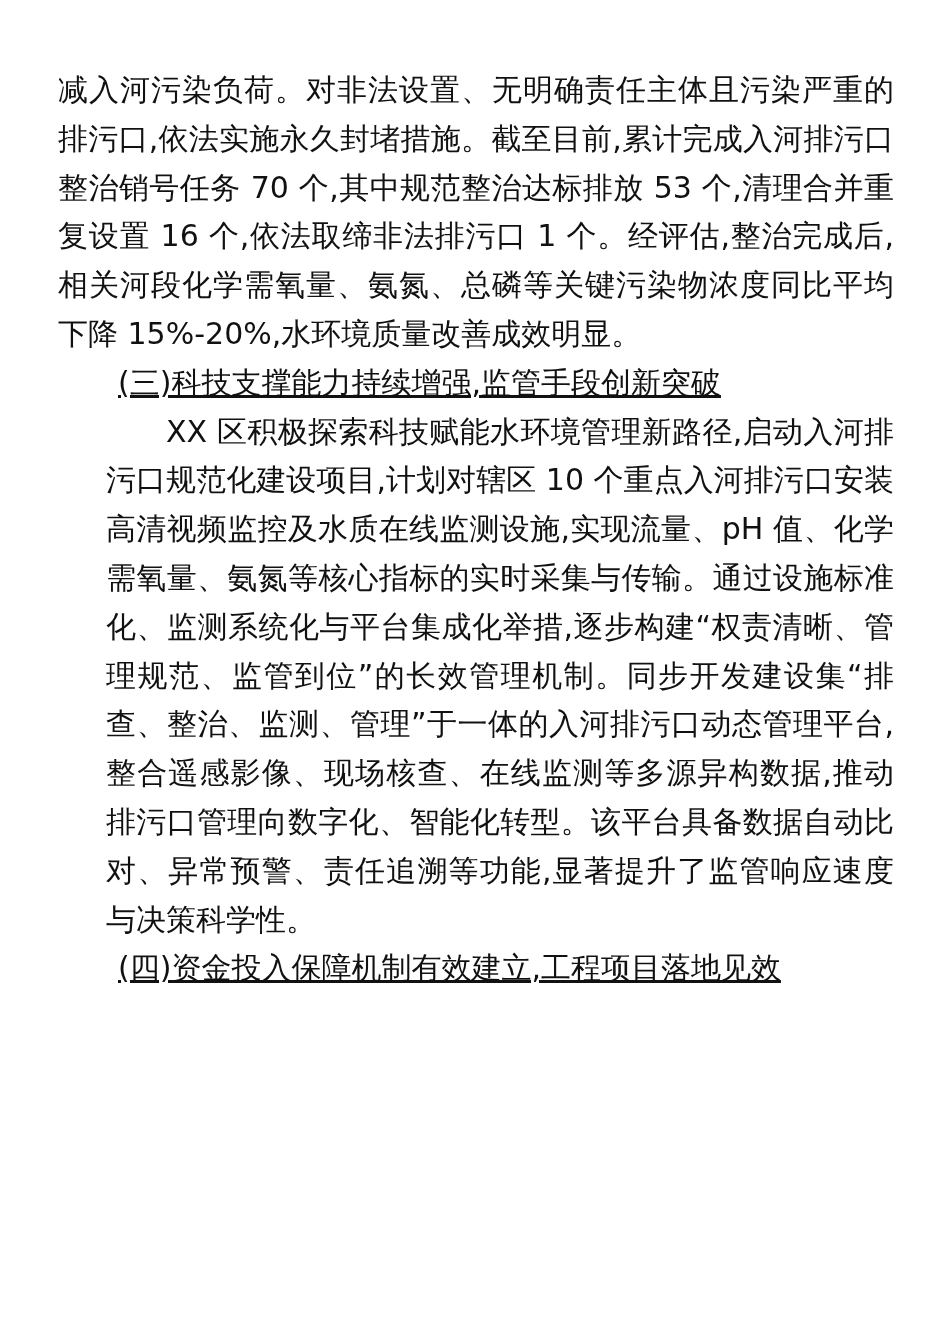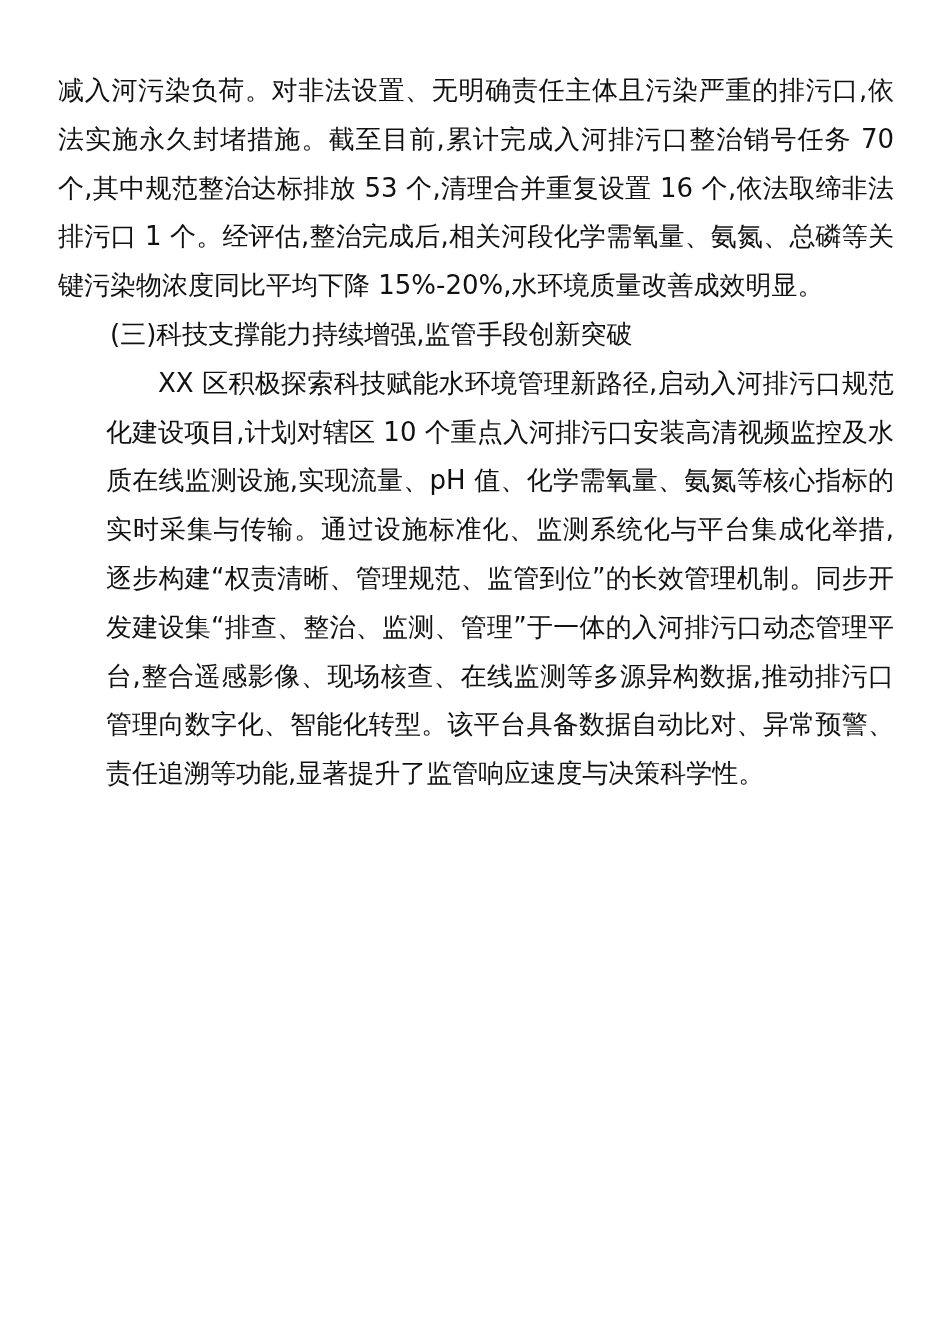--- a/index.html
+++ b/index.html
@@ -12,38 +12,40 @@
       height: 1344px;
       overflow: hidden;
       position: relative;
     }
     .page {
       position: absolute;
       left: 58px;
       top: 66px;
       width: 836px;
       font-family: "DejaVu Sans", "Liberation Sans", sans-serif;
-      font-size: 26px;
+      font-size: 30px;
       line-height: 48.8px;
       color: #111111;
       text-align: justify;
       text-justify: inter-character;
     }
     .para {
       margin: 0;
       padding: 0;
     }
     .indent {
       text-indent: 2em;
       margin-left: 48px;
     }
     .heading {
       text-indent: 2em;
+      text-decoration: underline;
     }
   </style>
 </head>
 <body>
 
 <div class="page">
   <p class="para">减入河污染负荷。对非法设置、无明确责任主体且污染严重的排污口,依法实施永久封堵措施。截至目前,累计完成入河排污口整治销号任务 70 个,其中规范整治达标排放 53 个,清理合并重复设置 16 个,依法取缔非法排污口 1 个。经评估,整治完成后,相关河段化学需氧量、氨氮、总磷等关键污染物浓度同比平均下降 15%-20%,水环境质量改善成效明显。</p>
   <p class="para heading">(三)科技支撑能力持续增强,监管手段创新突破</p>
   <p class="para indent">XX 区积极探索科技赋能水环境管理新路径,启动入河排污口规范化建设项目,计划对辖区 10 个重点入河排污口安装高清视频监控及水质在线监测设施,实现流量、pH 值、化学需氧量、氨氮等核心指标的实时采集与传输。通过设施标准化、监测系统化与平台集成化举措,逐步构建“权责清晰、管理规范、监管到位”的长效管理机制。同步开发建设集“排查、整治、监测、管理”于一体的入河排污口动态管理平台,整合遥感影像、现场核查、在线监测等多源异构数据,推动排污口管理向数字化、智能化转型。该平台具备数据自动比对、异常预警、责任追溯等功能,显著提升了监管响应速度与决策科学性。</p>
+  <p class="para heading">(四)资金投入保障机制有效建立,工程项目落地见效</p>
 </div>
 
 </body></html>

